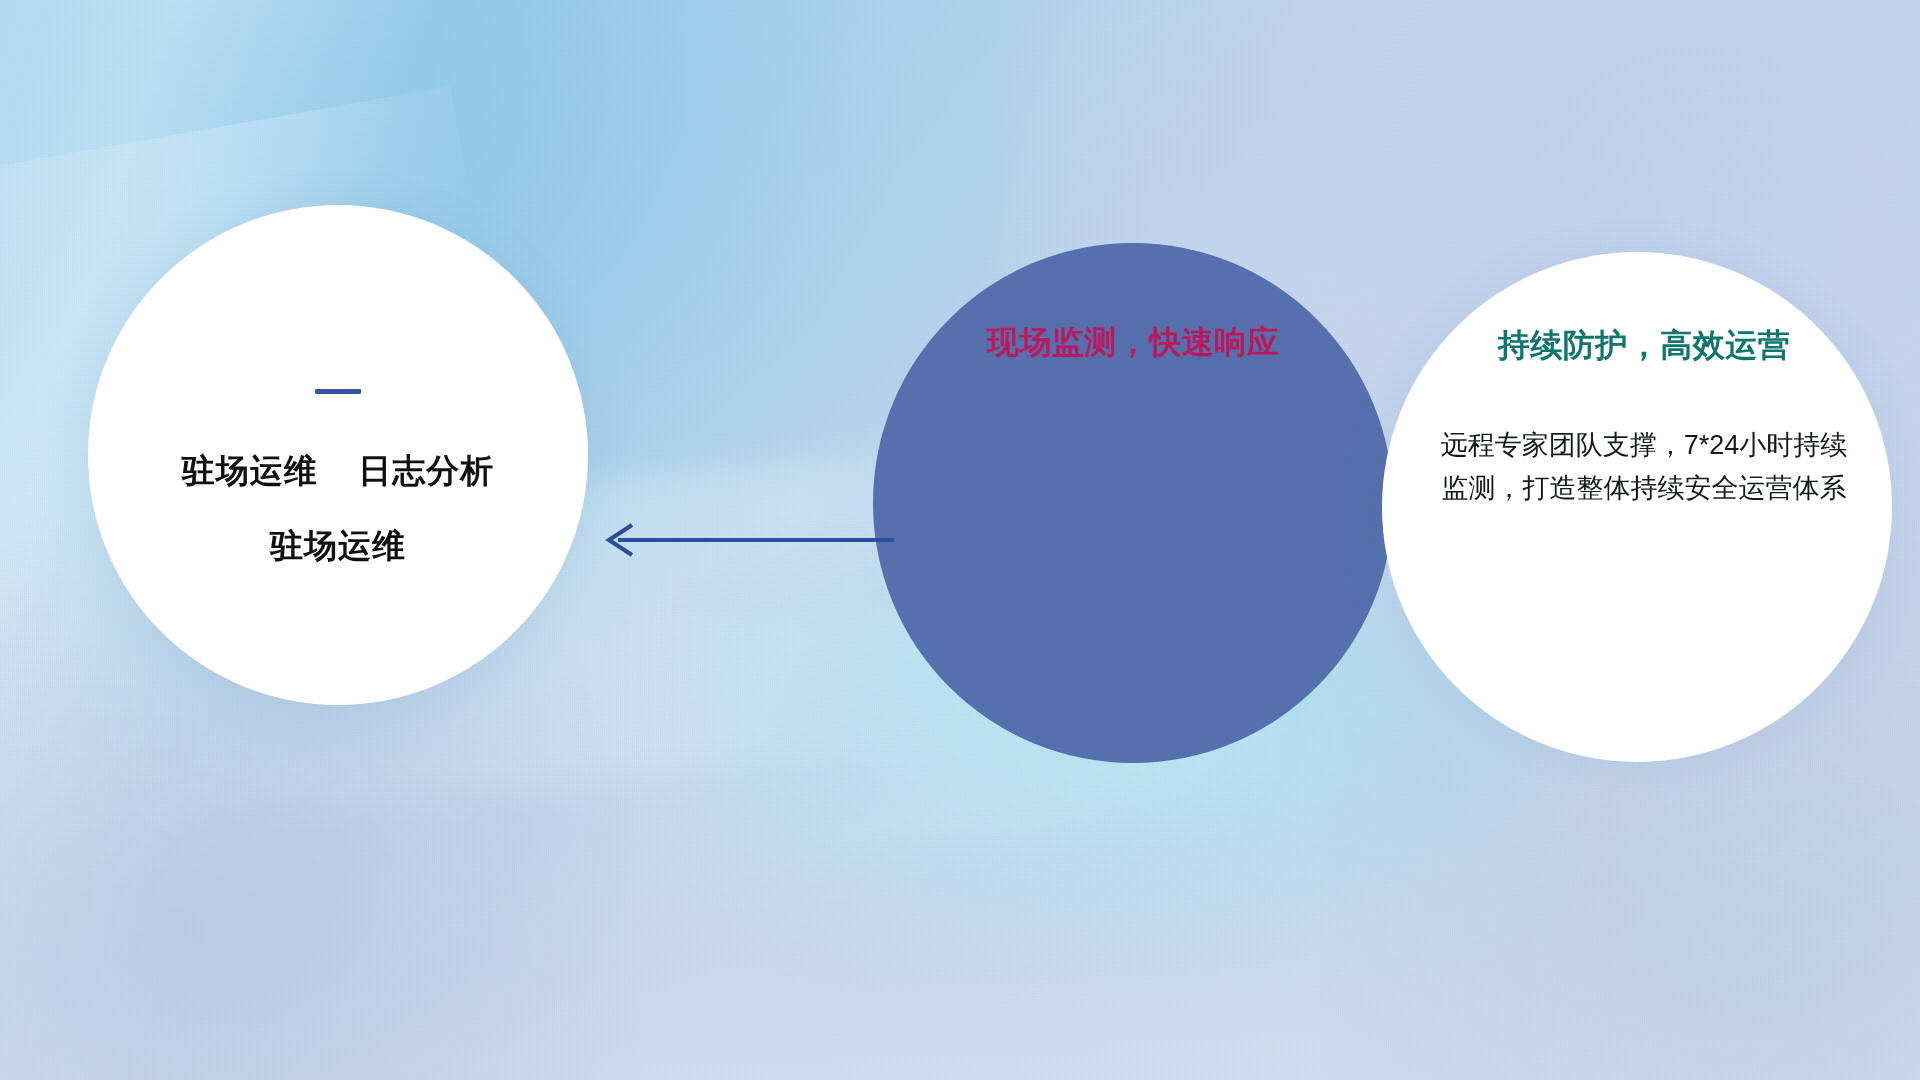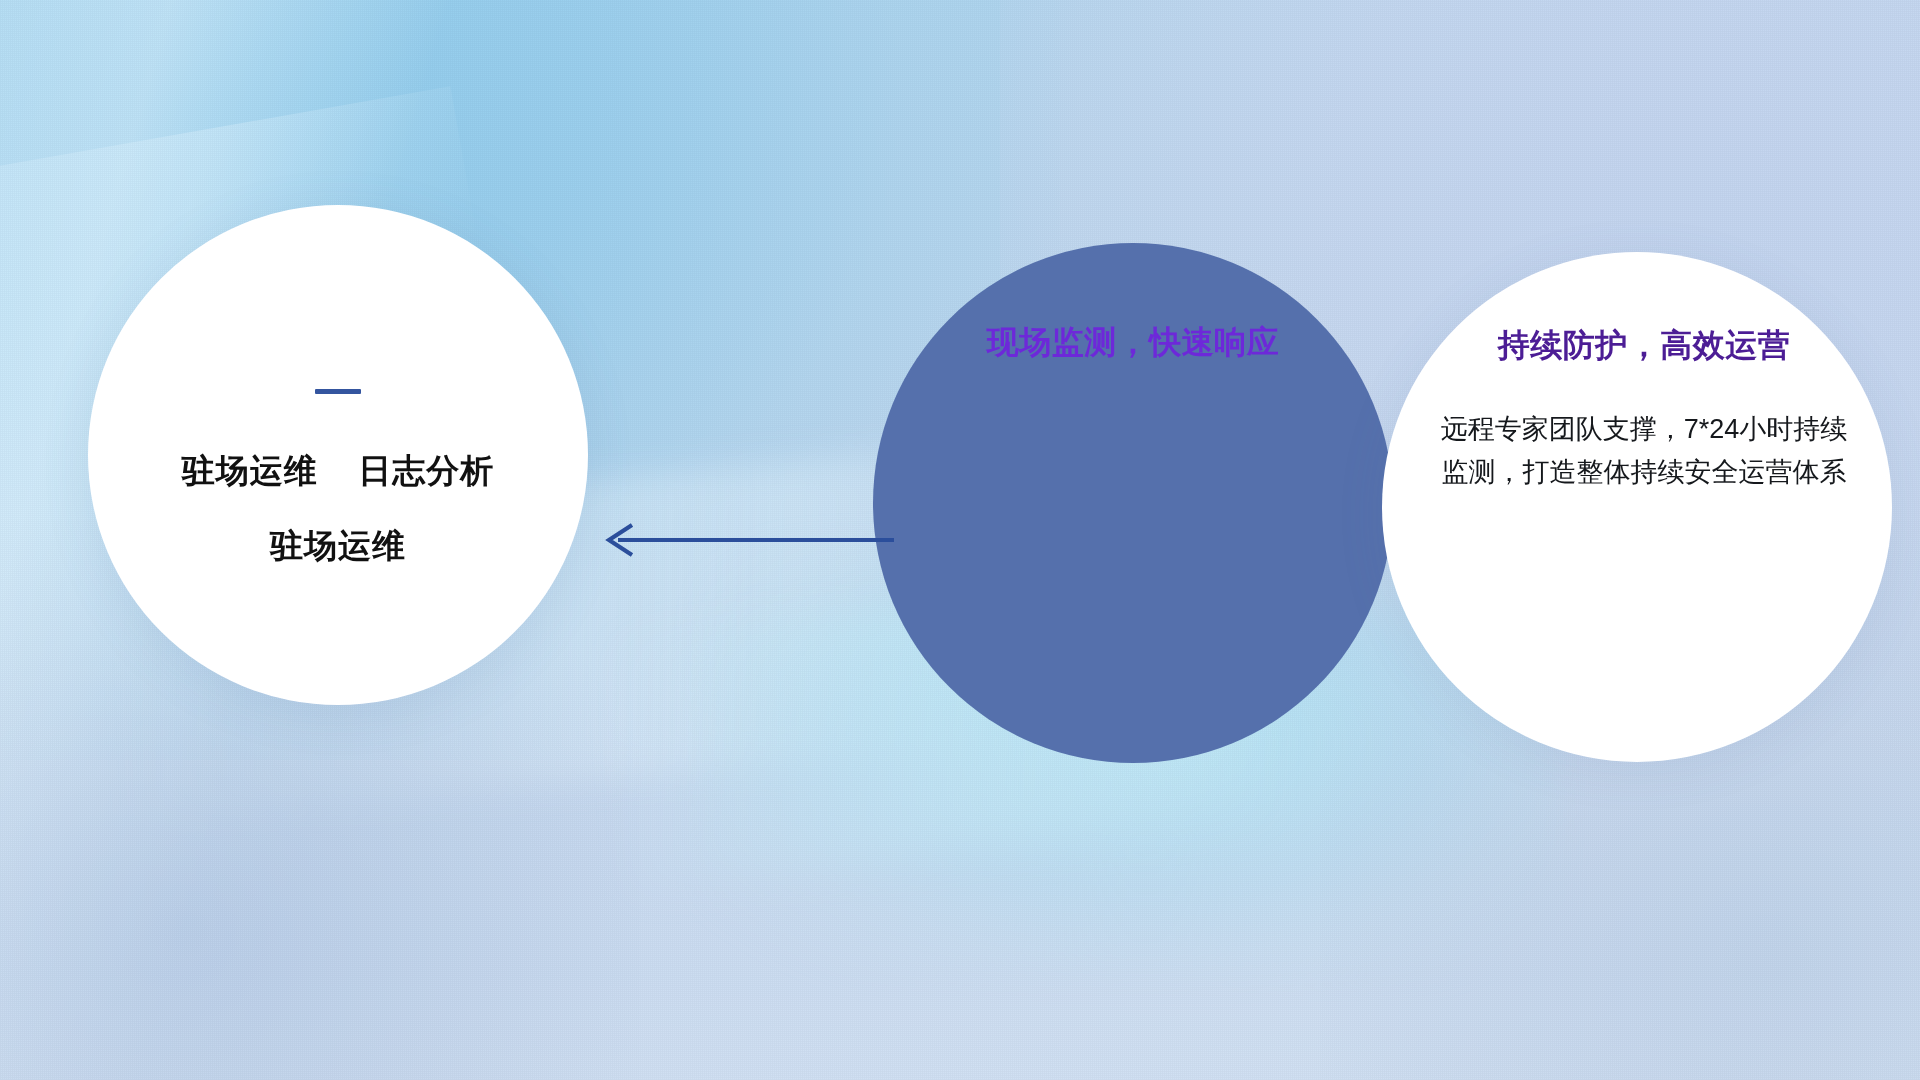--- a/index.html
+++ b/index.html
@@ -182,21 +182,21 @@
   
   #mid-content {
     position:absolute;
     left:873px; top:243px; width:520px; height:520px;
     z-index:7;
     display:flex; flex-direction:column;
     align-items:center;
     padding:78px 66px 0 66px;
   }
   #mid-title {
-    color:#6d28d9;
+    color:#be185d;
     font-weight:bold;
     font-size:32px;
     letter-spacing:0.5px;
     white-space:nowrap;
     text-align:right;
   }
   #mid-body {
     margin-top:56px;
     color:#F4F7FC;
     font-size:27px;
@@ -208,29 +208,29 @@
   
   #right-content {
     position:absolute;
     left:1382px; top:252px; width:510px; height:510px;
     z-index:8;
     display:flex; flex-direction:column;
     align-items:center;
     padding:72px 40px 0 54px;
   }
   #right-title {
-    color:#4c1d95;
+    color:#0f766e;
     font-weight:bold;
     font-size:32px;
     letter-spacing:0.5px;
     white-space:nowrap;
     text-align:right;
   }
   #right-body {
-    margin-top:40px;
+    margin-top:56px;
     color:#15181C;
     font-size:27px;
     line-height:1.58;
     text-align:center;
     width:416px;
   }
 
   
   #arrow { position:absolute; left:596px; top:520px; z-index:9; }
 </style>

